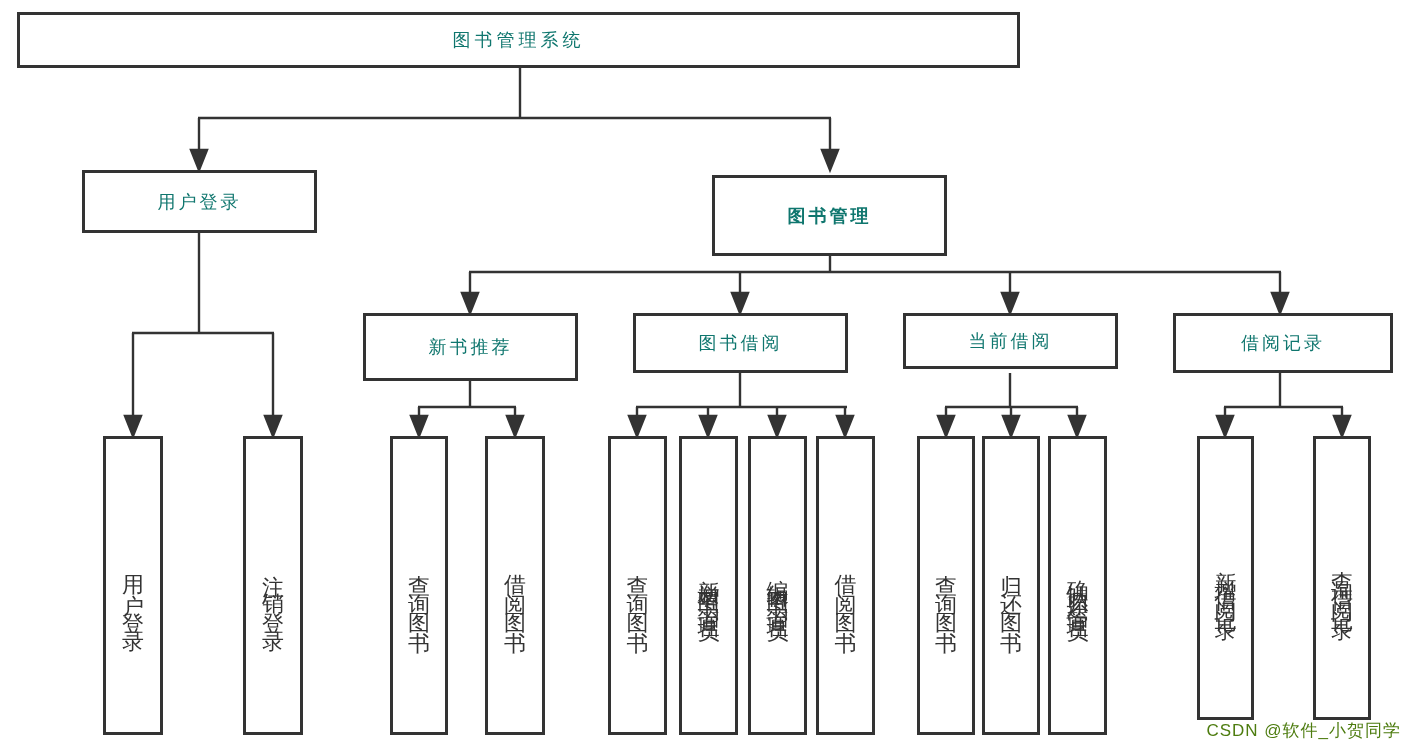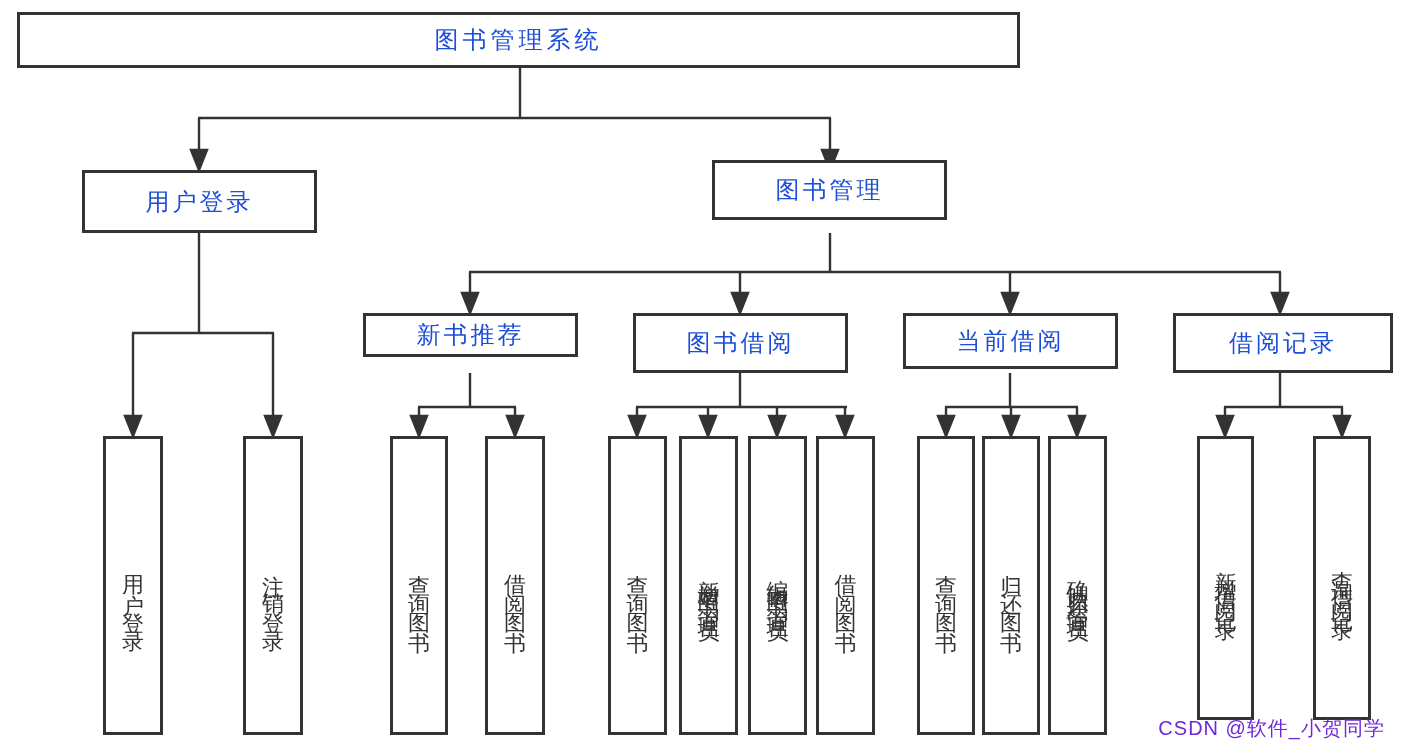--- a/index.html
+++ b/index.html
@@ -22,42 +22,42 @@
     position: absolute;
     box-sizing: border-box;
     border: 3px solid #333333;
     background: #ffffff;
     display: flex;
     align-items: center;
     justify-content: center;
     z-index: 2;
   }
   .hlabel {
-    font-size: 24px;
+    font-size: 18px;
     letter-spacing: 3px;
-    color: #1d4ed8;
+    color: #0f766e;
     white-space: nowrap;
   }
   .root-label { letter-spacing: 4px; }
   .vtext {
     writing-mode: vertical-rl;
     text-orientation: mixed;
     font-size: 22px;
     color: #333;
     line-height: 1;
   }
   .ls-wide   { letter-spacing: 19px; padding-top: 19px; }
   .ls-mid    { letter-spacing: 10px; padding-top: 10px; }
   .ls-narrow { letter-spacing: 6px;  padding-top: 6px;  }
   .watermark {
     position: absolute;
-    right: 20px;
+    right: 4px;
     bottom: 5px;
-    font-size: 20px;
-    color: #6d28d9;
+    font-size: 17px;
+    color: #4d7c0f;
     letter-spacing: 1px;
     z-index: 3;
     text-shadow: 0 1px 0 rgba(255,255,255,0.8);
     white-space: nowrap;
   }
 </style>
 </head>
 <body>
 
 <div class="canvas">
@@ -140,25 +140,25 @@
     </g>
   </svg>
 
   <div class="node" style="left:17px; top:12px; width:1003px; height:56px;">
     <span class="hlabel root-label">图书管理系统</span>
   </div>
 
   <div class="node" style="left:82px; top:170px; width:235px; height:63px;">
     <span class="hlabel">用户登录</span>
   </div>
-  <div class="node" style="left:712px; top:160px; width:235px; height:60px;">
+  <div class="node" style="left:712px; top:175px; width:235px; height:81px;font-weight:bold;">
     <span class="hlabel">图书管理</span>
   </div>
 
-  <div class="node" style="left:363px; top:313px; width:215px; height:44px;">
+  <div class="node" style="left:363px; top:313px; width:215px; height:68px;">
     <span class="hlabel">新书推荐</span>
   </div>
   <div class="node" style="left:633px; top:313px; width:215px; height:60px;">
     <span class="hlabel">图书借阅</span>
   </div>
   <div class="node" style="left:903px; top:313px; width:215px; height:56px;">
     <span class="hlabel">当前借阅</span>
   </div>
   <div class="node" style="left:1173px; top:313px; width:220px; height:60px;">
     <span class="hlabel">借阅记录</span>

